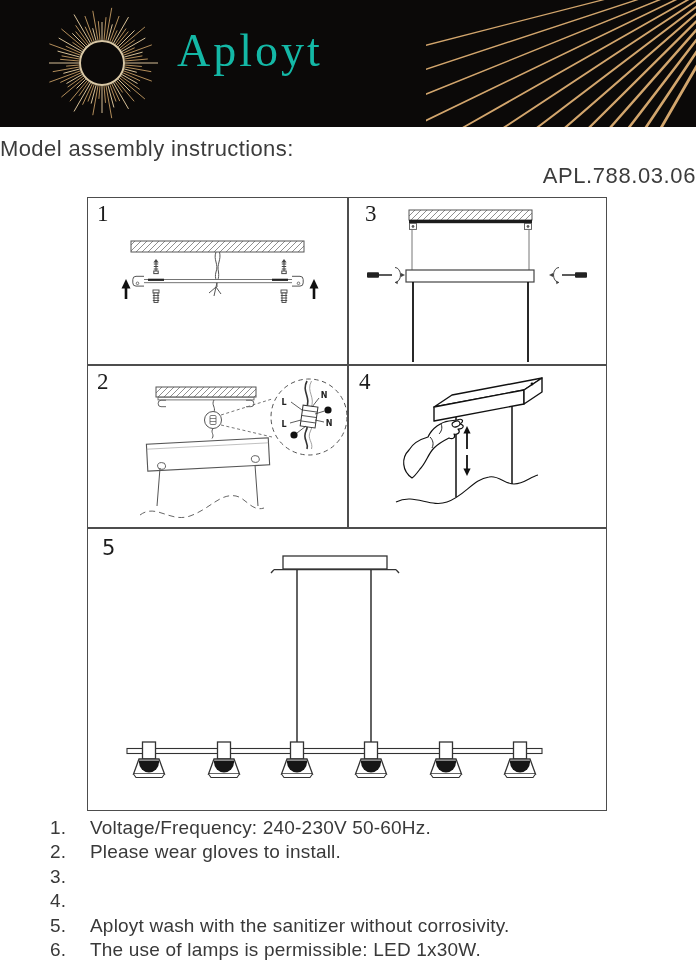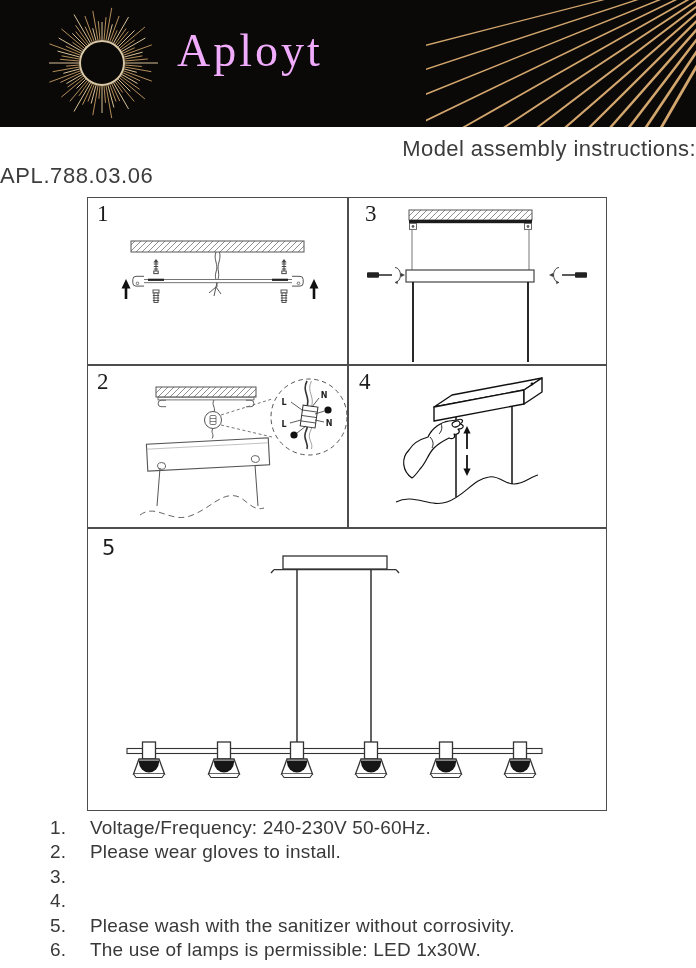--- a/index.html
+++ b/index.html
@@ -2,26 +2,26 @@
 <html><head>
 <meta charset="utf-8">
 <style>
   html,body{margin:0;padding:0;background:#ffffff;}
   .page{position:relative;width:696px;height:968px;background:#ffffff;overflow:hidden;
         font-family:"Liberation Sans",sans-serif;}
   
   .hdr{position:absolute;left:0;top:0;width:696px;height:127px;background:#0b0908;overflow:hidden;}
   .sunburst{position:absolute;left:18px;top:1px;}
   .brand{position:absolute;left:177px;top:28px;font-family:"Liberation Serif",serif;
-         font-size:46px;font-weight:400;color:#f0abfc;letter-spacing:3px;line-height:1;}
+         font-size:46px;font-weight:400;color:#14b8a6;letter-spacing:3px;line-height:1;}
   .corner-rays{position:absolute;right:0;top:0;}
   
-  .title1{position:absolute;left:0;right:0;top:136px;text-align:right;font-size:22px;
+  .title1{position:absolute;left:0;right:0;top:136px;text-align:left;font-size:22px;
           color:#3c3c3c;letter-spacing:0.4px;}
-  .title2{position:absolute;left:0;right:0;top:163px;text-align:left;font-size:22px;
+  .title2{position:absolute;left:0;right:0;top:163px;text-align:right;font-size:22px;
           color:#3c3c3c;letter-spacing:0.6px;}
   
   .tbl{position:absolute;left:87px;top:197px;width:520px;height:614px;border:1.6px solid #4d4d4d;
        box-sizing:border-box;background:#fff;}
   .vdiv{position:absolute;left:259px;top:0;width:1.6px;height:329px;background:#4d4d4d;}
   .hdiv{position:absolute;left:0;width:100%;height:1.6px;background:#4d4d4d;}
   .panel{position:absolute;overflow:hidden;}
   .p1{left:0;top:0;width:259px;height:166px;}
   .p3{left:261px;top:0;width:256px;height:166px;}
   .p2{left:0;top:167px;width:259px;height:162px;}
@@ -358,20 +358,20 @@
       <span class="txt">Please wear gloves to install.</span>
     </div>
     <div class="row">
       <span class="num">3.</span>
     </div>
     <div class="row">
       <span class="num">4.</span>
     </div>
     <div class="row">
       <span class="num">5.</span>
-      <span class="txt">Please wash with the sanitizer without corrosivity.</span>
+      <span class="txt">Aployt wash with the sanitizer without corrosivity.</span>
     </div>
     <div class="row">
       <span class="num">6.</span>
       <span class="txt">The use of lamps is permissible: LED 1x30W.</span>
     </div>
   </div>
 </div>
 
 </body></html>

